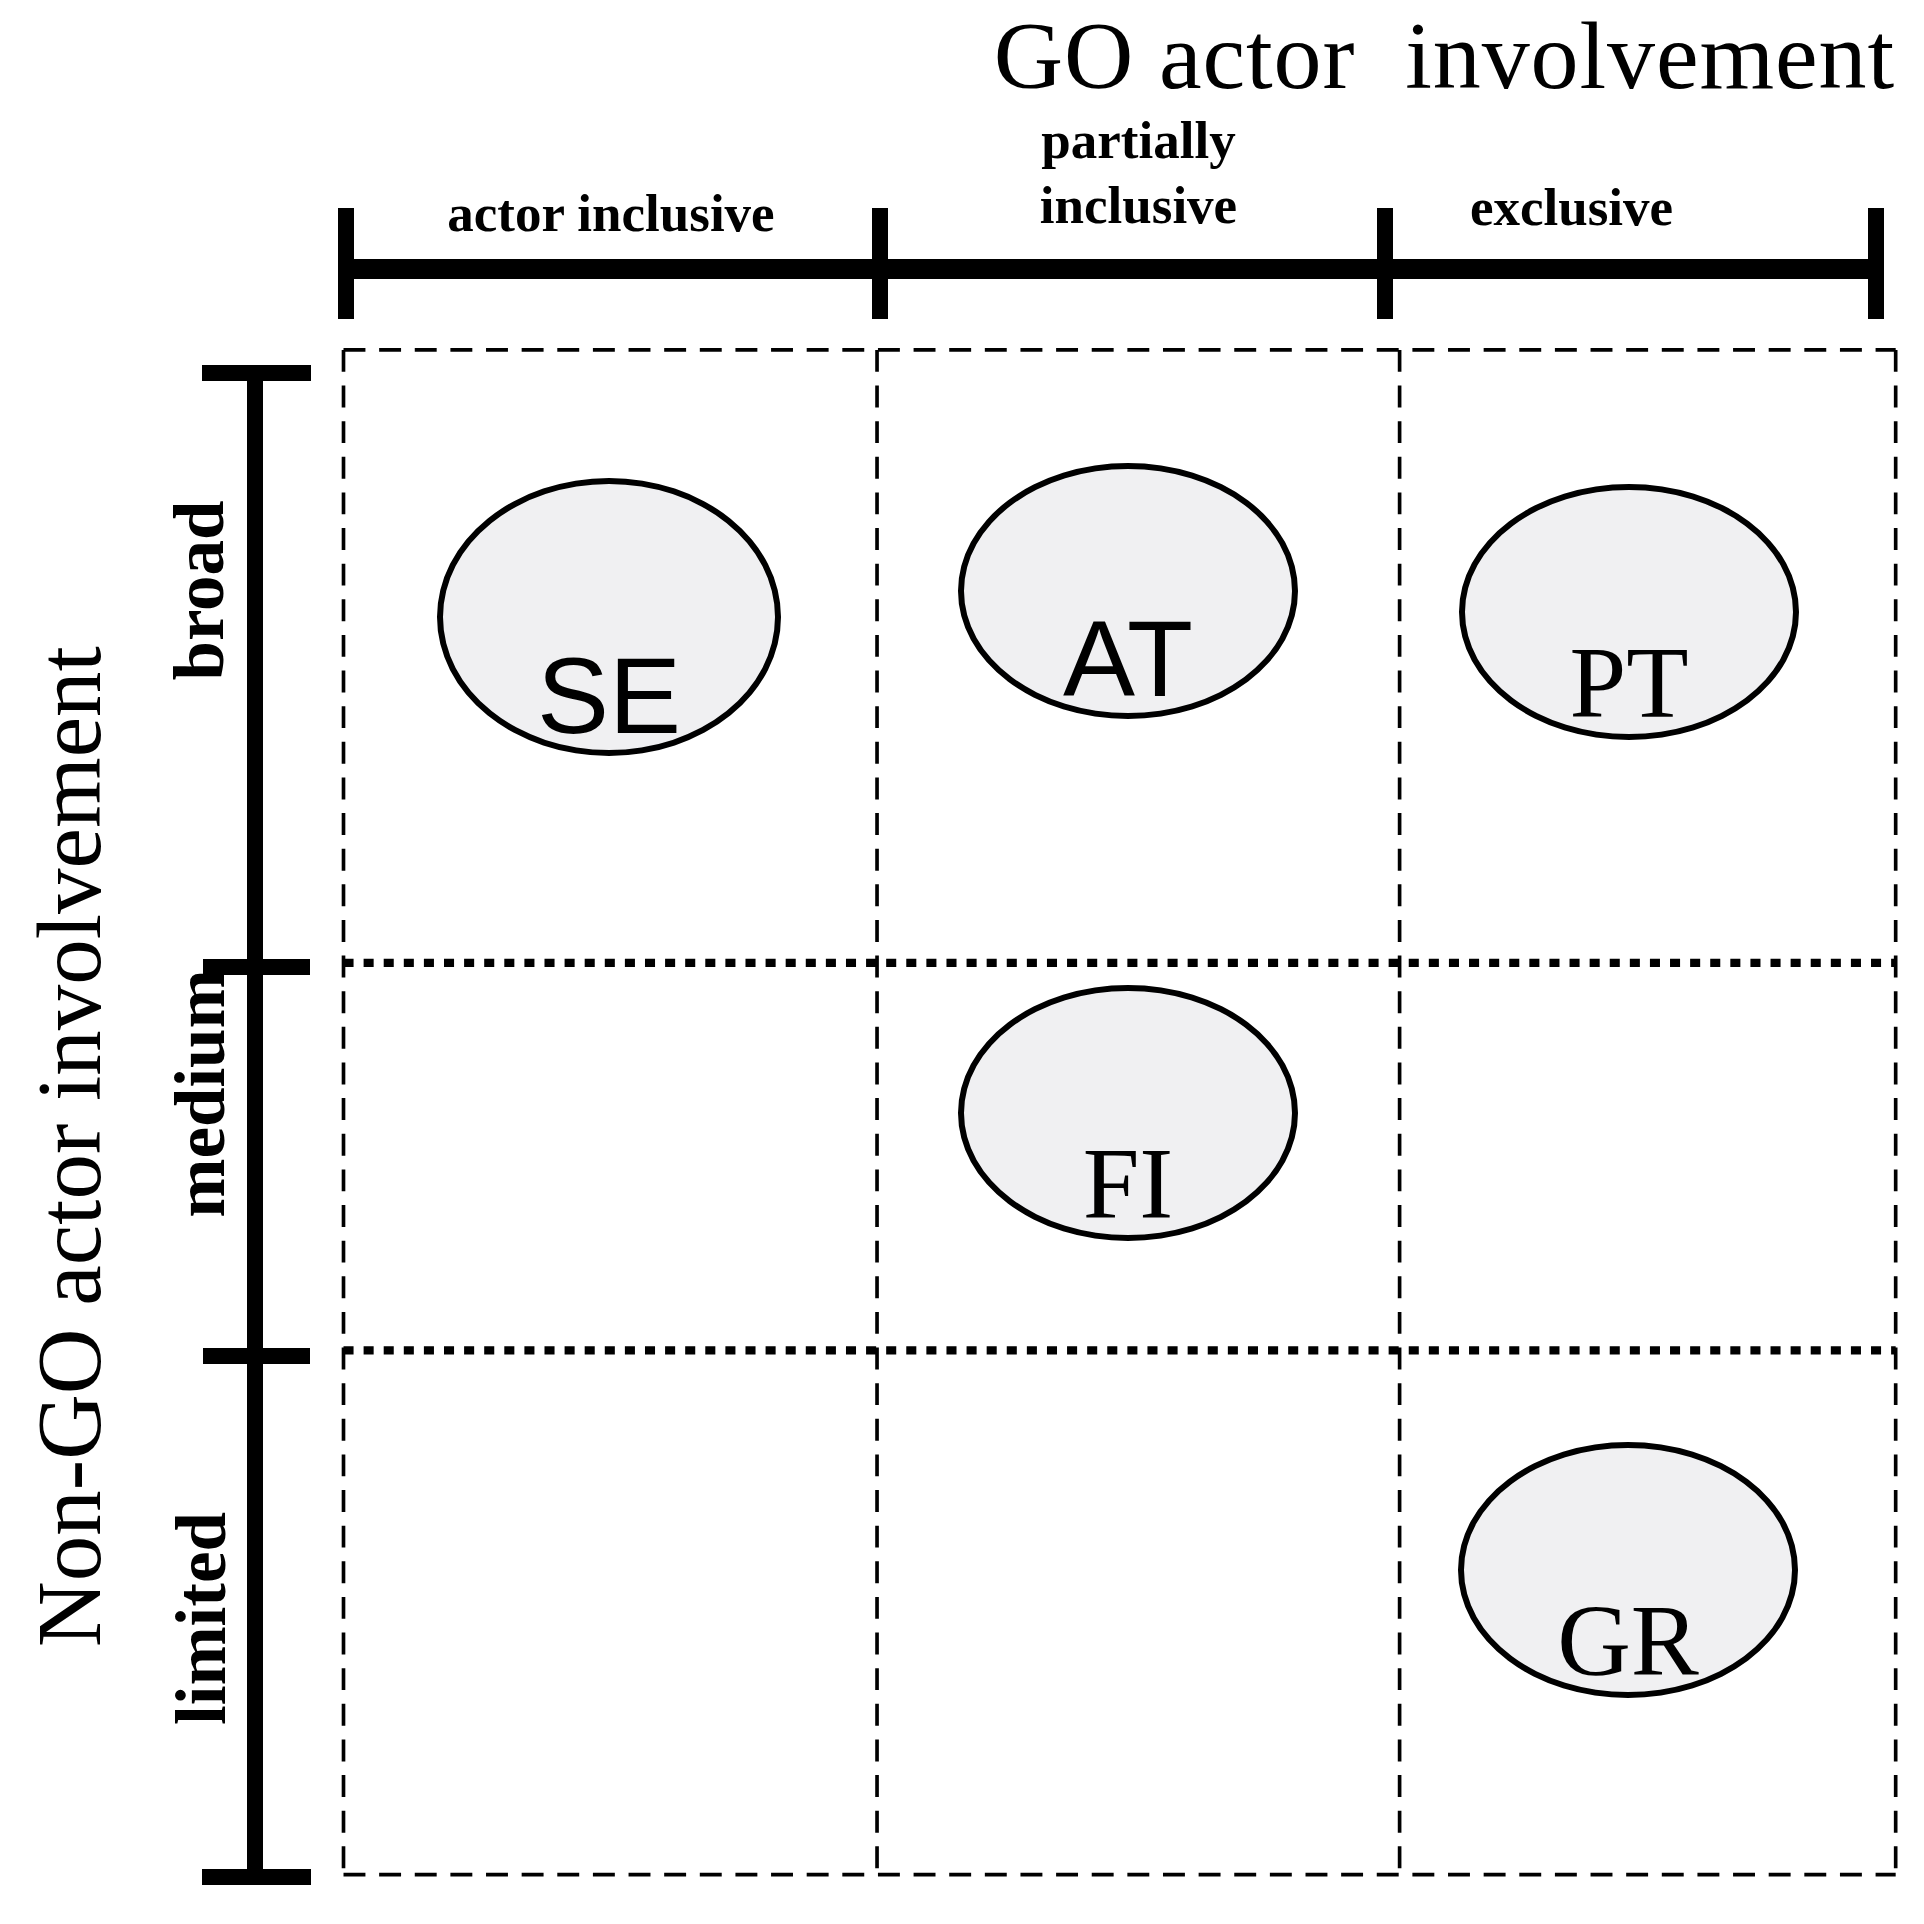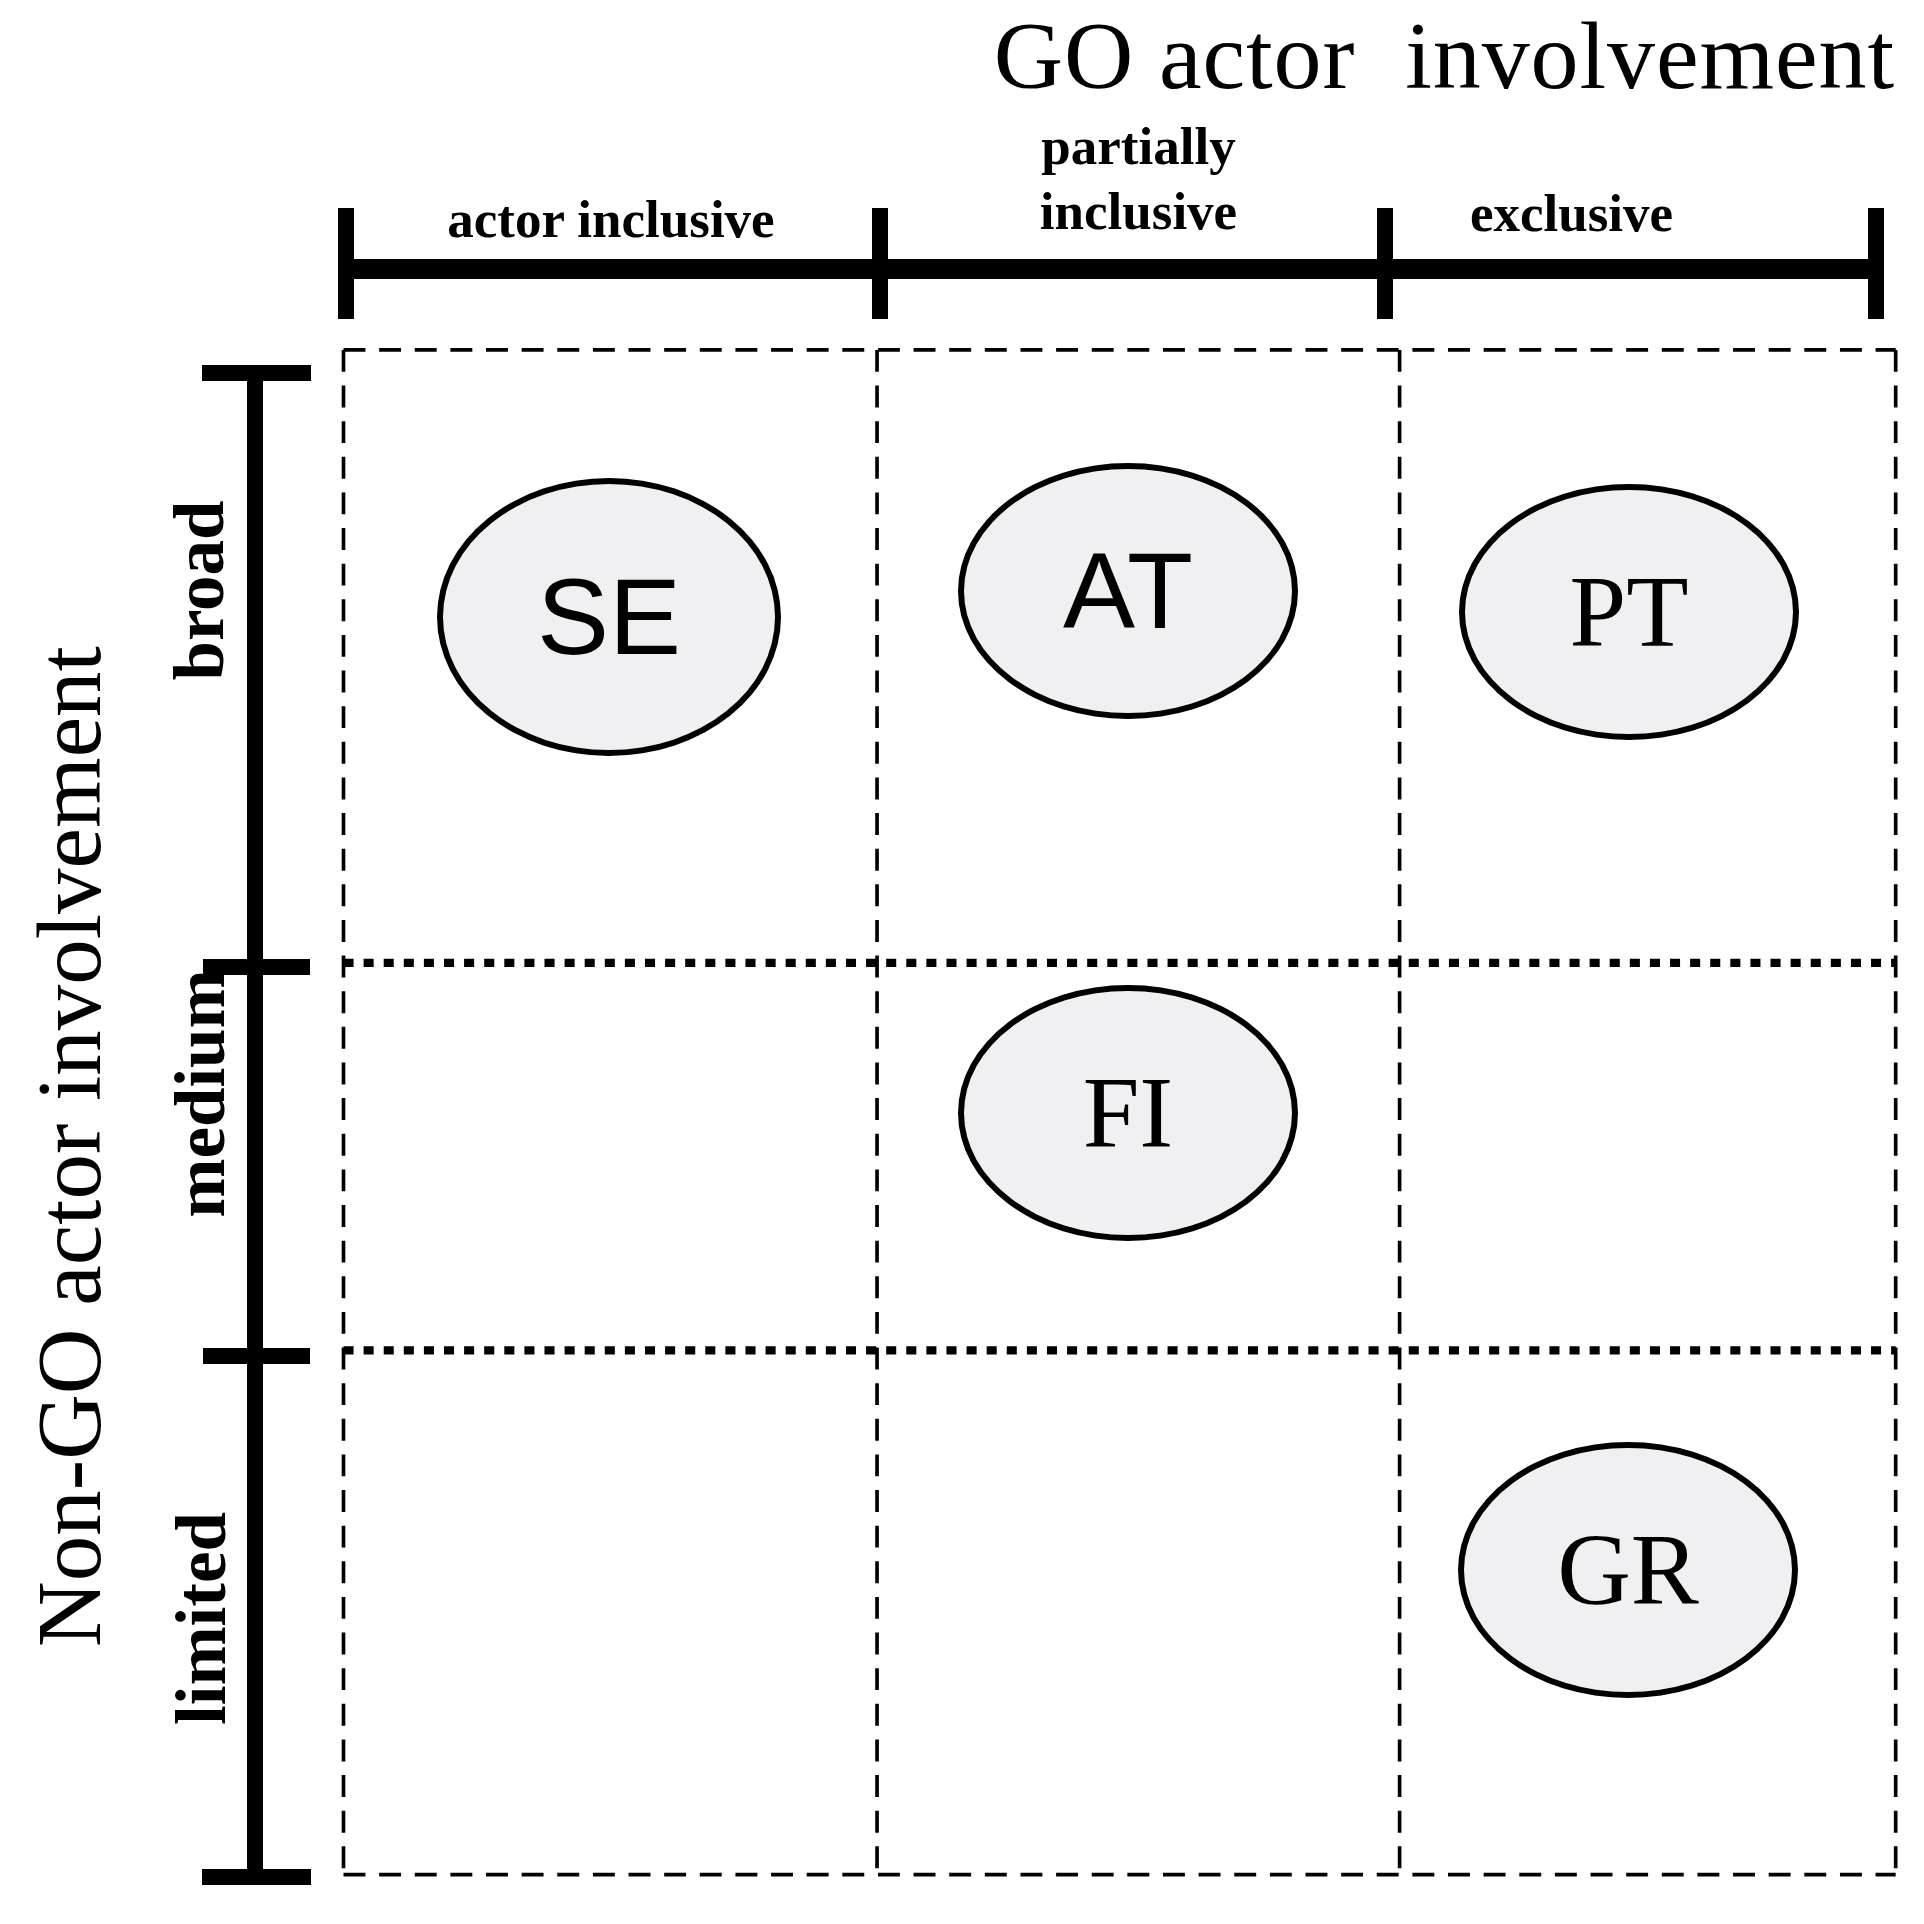--- a/index.html
+++ b/index.html
@@ -6,21 +6,21 @@
   body{
     width:1924px;height:1924px;position:relative;overflow:hidden;
     font-family:"Liberation Serif", serif;color:#000;
   }
   .abs{position:absolute;}
   
   .top-title{
     left:314px;top:0;width:1581px;text-align:right;
     font-size:96px;white-space:pre;letter-spacing:0.9px;
   }
-  .col-label{font-weight:bold;font-size:53px;text-align:center;line-height:1.22;margin-top:6px;}
+  .col-label{font-weight:bold;font-size:53px;text-align:center;line-height:1.22;}
   .col-label.c1{left:344px;top:181px;width:534px;}
   .col-label.c2{left:983px;top:108px;width:311px;}
   .col-label.c3{left:1334px;top:175px;width:475px;}
   
   .rot{transform:rotate(-90deg);transform-origin:center center;text-align:center;}
   .left-title{
     left:-525px;top:1096px;width:1188px;height:101px;line-height:101px;
     font-size:91px;
   }
   .row-label{font-weight:bold;font-size:71px;width:365px;height:79px;line-height:79px;}
@@ -40,21 +40,21 @@
   .v-cap.top{top:365px;}
   .v-cap.bottom{top:1869px;}
   .v-tick{left:203px;width:107px;height:15.5px;}
   .v-tick.t1{top:959px;}
   .v-tick.t2{top:1348px;}
   
   .grid-svg{left:0;top:0;}
   
   .node{
     border:6.4px solid #000;border-radius:50%;background:#f0f0f2;
-    display:flex;align-items:center;justify-content:center;
+    display:flex;align-items:flex-end;justify-content:center;
     box-sizing:border-box;
   }
   .node .lbl{line-height:1;}
   .node.sans .lbl{font-family:"Liberation Sans", sans-serif;font-size:108px;}
   .node.serif .lbl{font-family:"Liberation Serif", serif;font-size:102px;}
   .node.n-se{left:437px;top:478px;width:344px;height:278px;}
   .node.n-at{left:958px;top:463px;width:340px;height:256px;}
   .node.n-pt{left:1459px;top:484px;width:340px;height:256px;}
   .node.n-fi{left:958px;top:985px;width:340px;height:256px;}
   .node.n-gr{left:1458px;top:1442px;width:340px;height:256px;}

